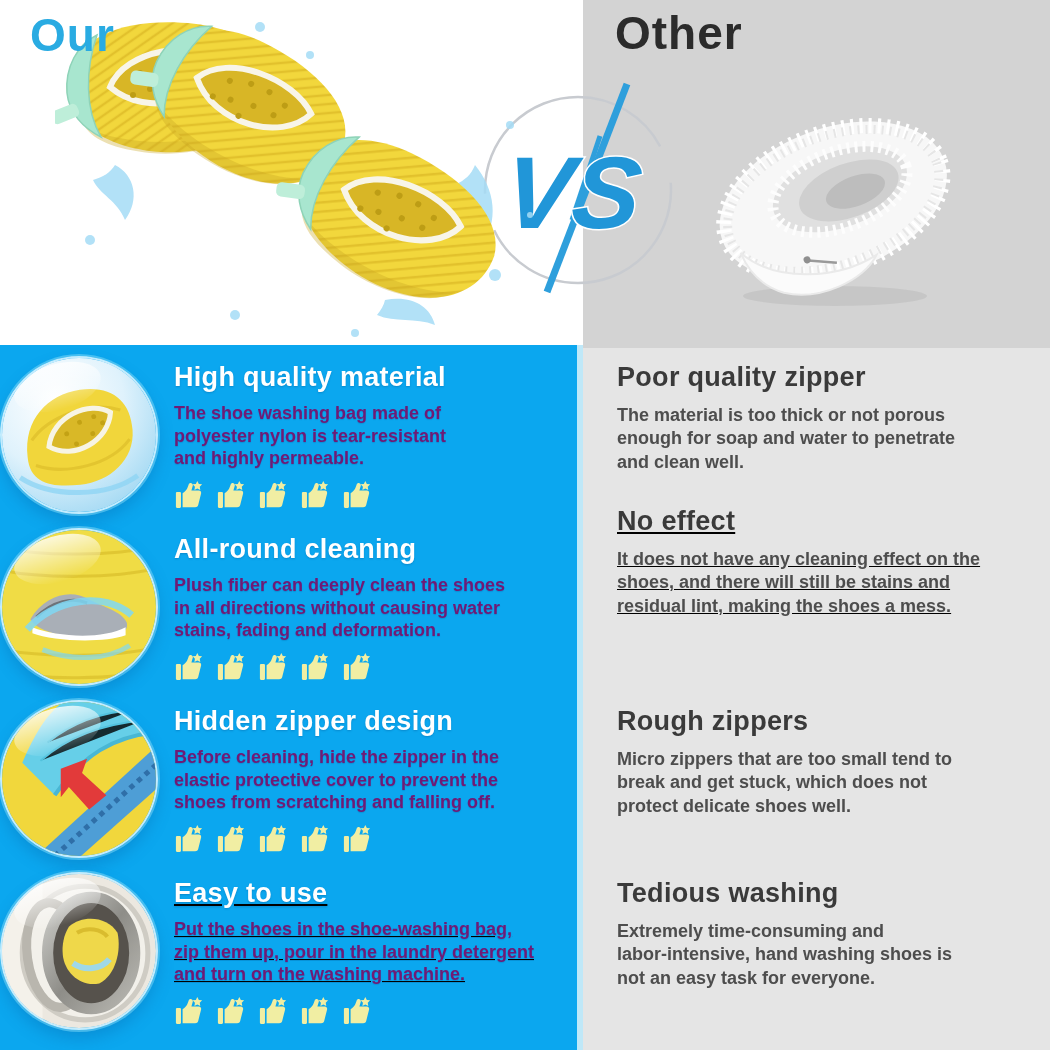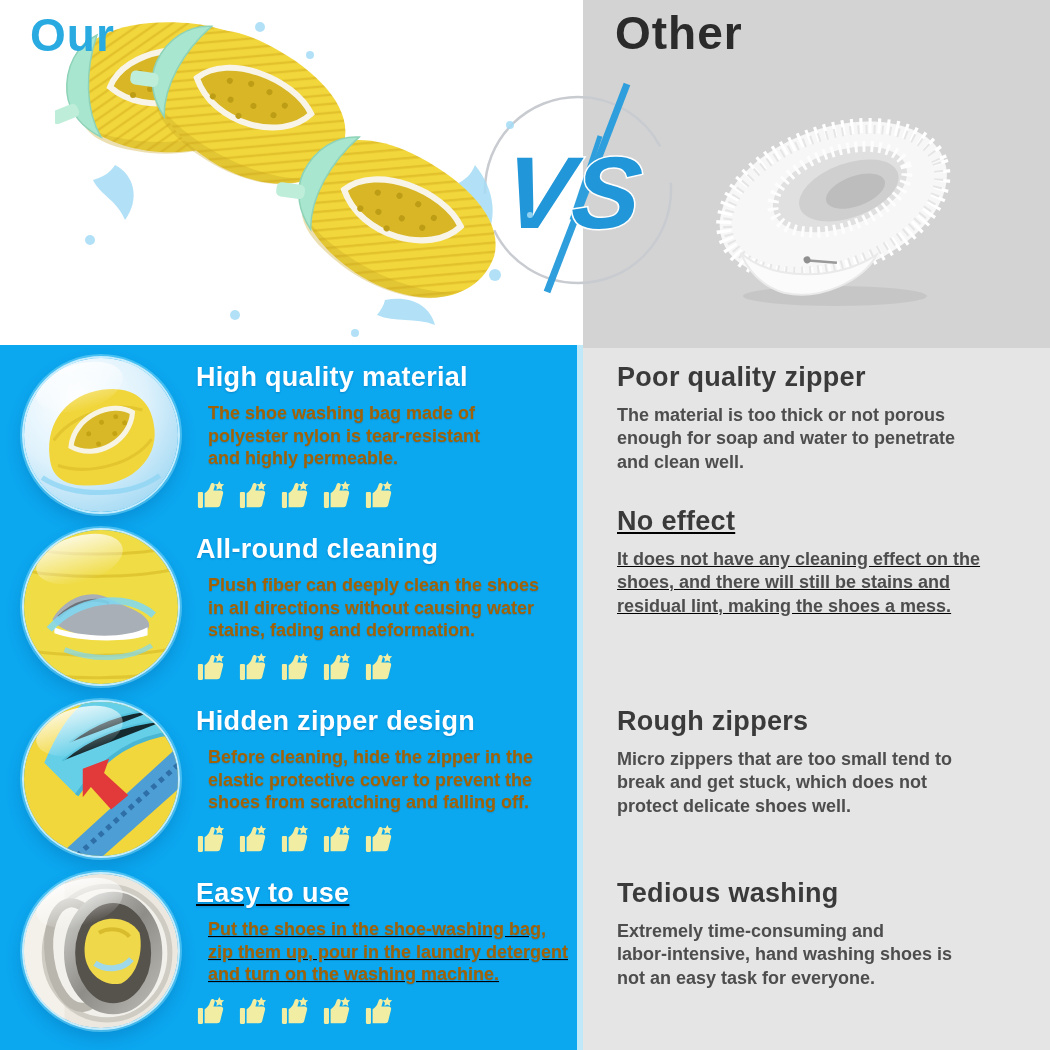--- a/index.html
+++ b/index.html
@@ -15,32 +15,32 @@
   
   .our-title{position:absolute;left:30px;top:8px;font-size:46px;font-weight:bold;color:#29abe2;letter-spacing:1px;}
   .other-title{position:absolute;left:615px;top:6px;font-size:46px;font-weight:bold;color:#2b2b2b;letter-spacing:1px;}
 
   
   .our-product-art{position:absolute;left:55px;top:15px;width:500px;height:330px;}
   .other-product-art{position:absolute;left:695px;top:100px;width:280px;height:215px;}
   .vs-emblem{position:absolute;left:475px;top:78px;width:210px;height:220px;}
 
   
-  .feature-row{position:absolute;left:0;width:577px;display:flex;box-sizing:border-box;padding-left:22px;}
+  .feature-row{position:absolute;left:0;width:577px;display:flex;box-sizing:border-box;}
   .row1{top:356px;} .row2{top:528px;} .row3{top:700px;} .row4{top:872px;text-decoration:underline;}
   .thumb-circle{width:154px;height:154px;border-radius:50%;flex:none;position:relative;overflow:hidden;
       border:2px solid rgba(215,244,255,.9);
       box-shadow:0 0 0 2px rgba(120,215,248,.55), 0 8px 16px rgba(0,70,140,.25);}
   .thumb-circle svg{position:absolute;left:0;top:0;width:100%;height:100%;}
   .thumb-circle::after{content:"";position:absolute;left:7%;top:4%;width:58%;height:30%;border-radius:50%;
       background:linear-gradient(rgba(255,255,255,.8),rgba(255,255,255,0));transform:rotate(-16deg);}
   .feature-text{margin-left:16px;padding-top:6px;width:378px;}
   .feature-title{margin:0;font-size:27px;font-weight:bold;color:#ffffff;letter-spacing:.3px;
       text-shadow:0 1px 2px rgba(0,60,120,.28);}
-  .feature-body{margin:9px 0 0 12px;font-size:18px;font-weight:bold;color:#a16207;line-height:1.26;
+  .feature-body{margin:9px 0 0 0;font-size:18px;font-weight:bold;color:#701a75;line-height:1.26;
       white-space:pre-line;text-shadow:0 1px 1px rgba(0,60,120,.2);}
   .rating{margin-top:10px;display:flex;gap:11px;}
   .rating svg{width:31px;height:29px;}
 
   
   .drawback-row{position:absolute;left:617px;width:402px;}
   .dr1{top:362px;} .dr2{top:506px;text-decoration:underline;} .dr3{top:706px;} .dr4{top:878px;}
   .drawback-title{margin:0;font-size:27px;font-weight:bold;color:#3a3a3a;letter-spacing:.3px;}
   .drawback-body{margin:11px 0 0 0;font-size:18px;font-weight:bold;color:#4d4d4d;line-height:1.3;white-space:pre-line;}
 </style>

